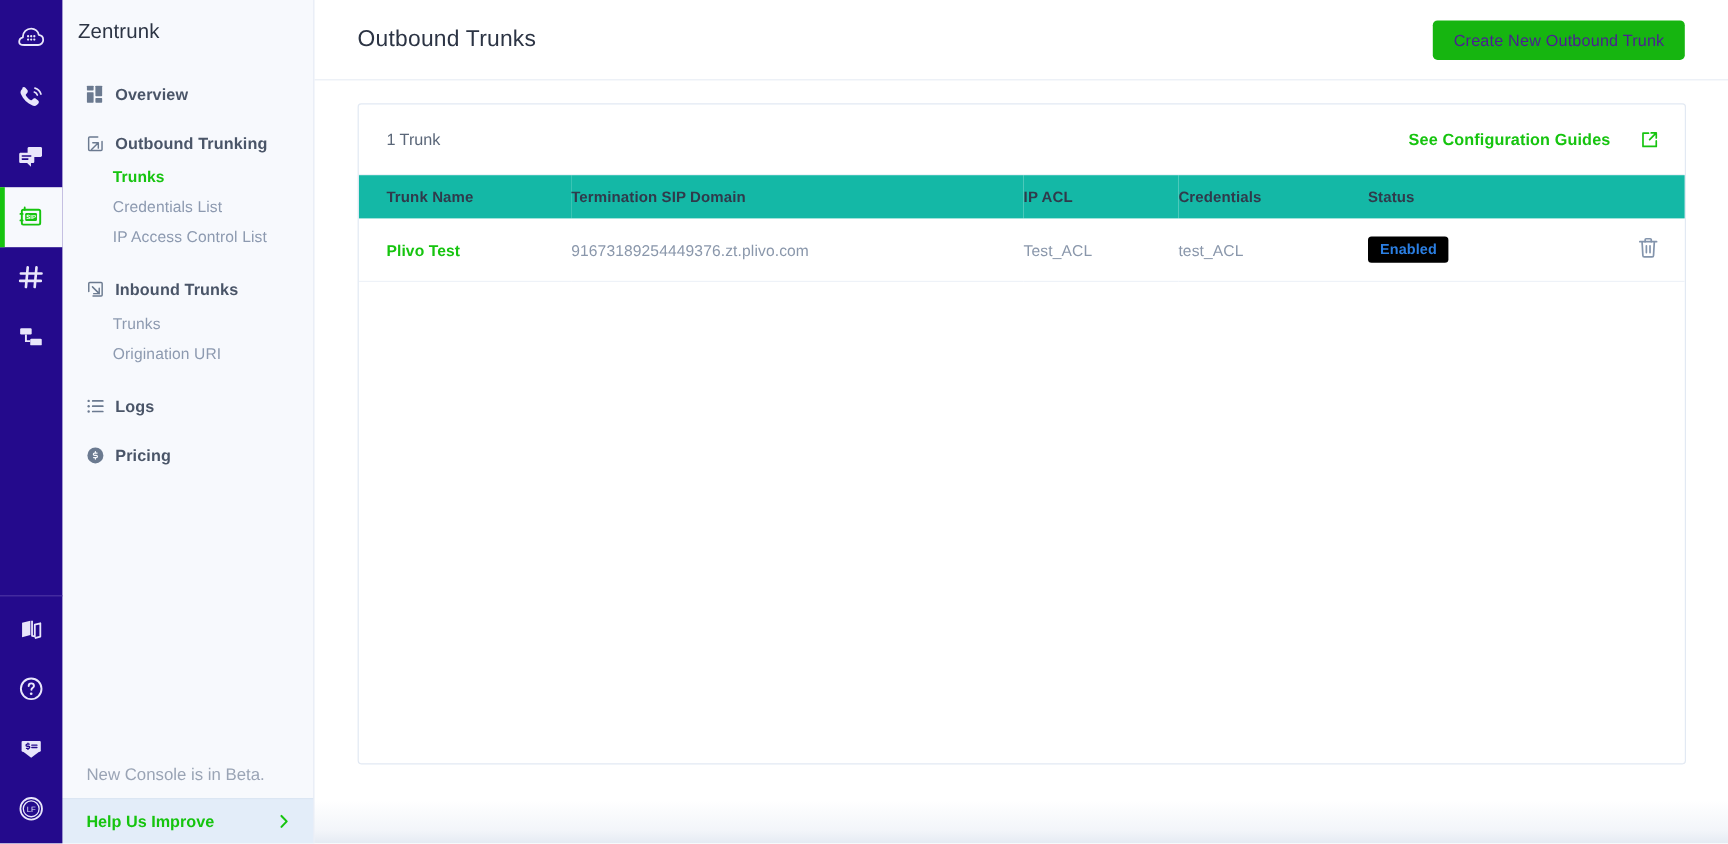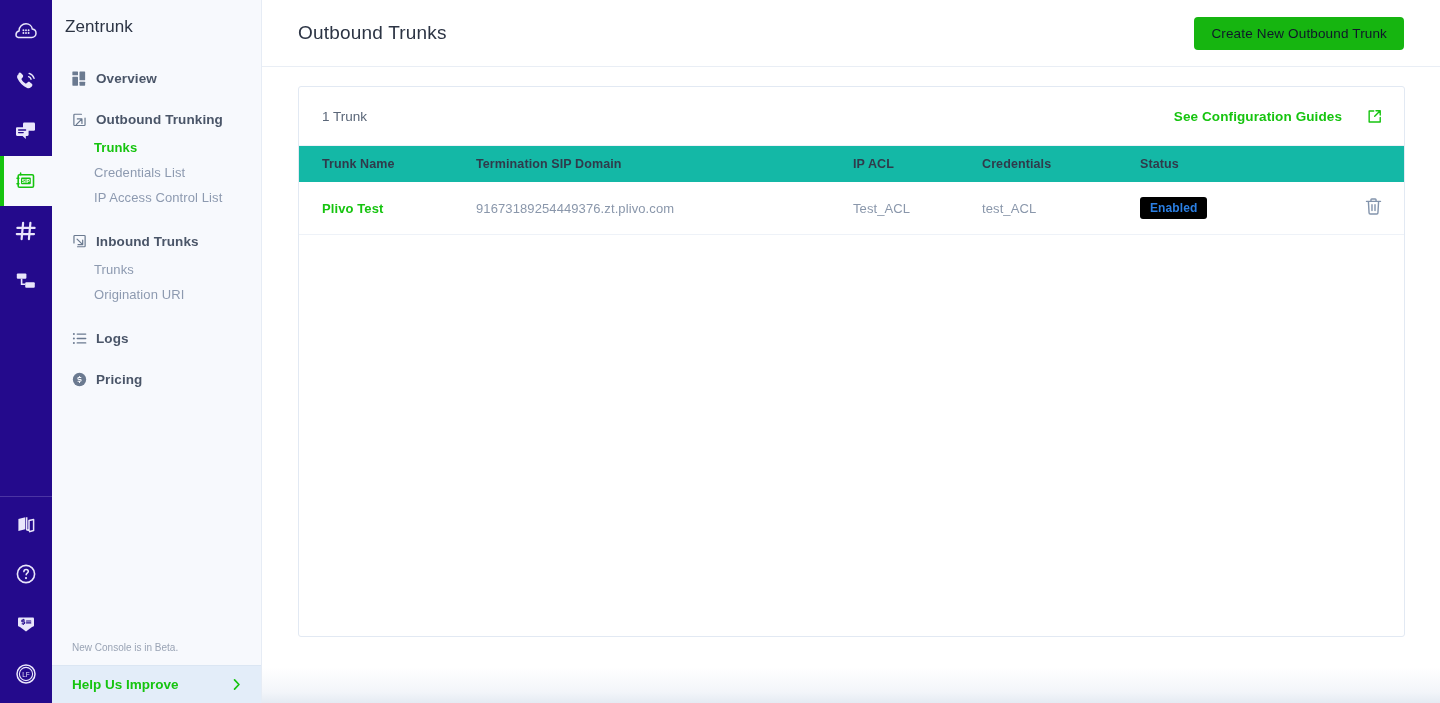--- a/index.html
+++ b/index.html
@@ -73,21 +73,21 @@
     font-size: 13px; color: #8d9ab0;
     padding: 5px 0 5px 42px;
     cursor: pointer;
     letter-spacing: .1px;
   }
   .nav-sub.active { color: #16c40f; font-weight: 700; }
   .nav-spacer { height: 16px; }
   .nav-spacer-sm { height: 10px; }
 
   .beta {
-    font-size: 10px; color: #9aa4b5;
+    font-size: 14px; color: #9aa4b5;
     padding: 0 0 12px 20px;
   }
   .improve {
     background: #e3edf9;
     border-top: 1px solid #dbe6f3;
     display: flex; align-items: center; justify-content: space-between;
     padding: 11px 18px 11px 20px;
     cursor: pointer;
   }
   .improve .lbl { font-size: 13.5px; color: #16c40f; font-weight: 700; }
@@ -108,21 +108,21 @@
     display: flex; align-items: center;
     padding: 0 36px 0 36px;
   }
   .page-title {
     font-size: 19px; color: #2c3444; font-weight: 400;
     letter-spacing: .2px;
   }
   .create-btn {
     margin-left: auto;
     background: #16b510;
-    color: #0f172a;
+    color: #4c1d95;
     font-size: 13.5px;
     font-family: "Liberation Sans", sans-serif;
     border: none; border-radius: 4px;
     padding: 0 17px;
     height: 33px;
     cursor: pointer;
     letter-spacing: .15px;
   }
 
   .content { flex: 1 1 auto; padding: 19px 35px 0 36px; min-height: 0; }

